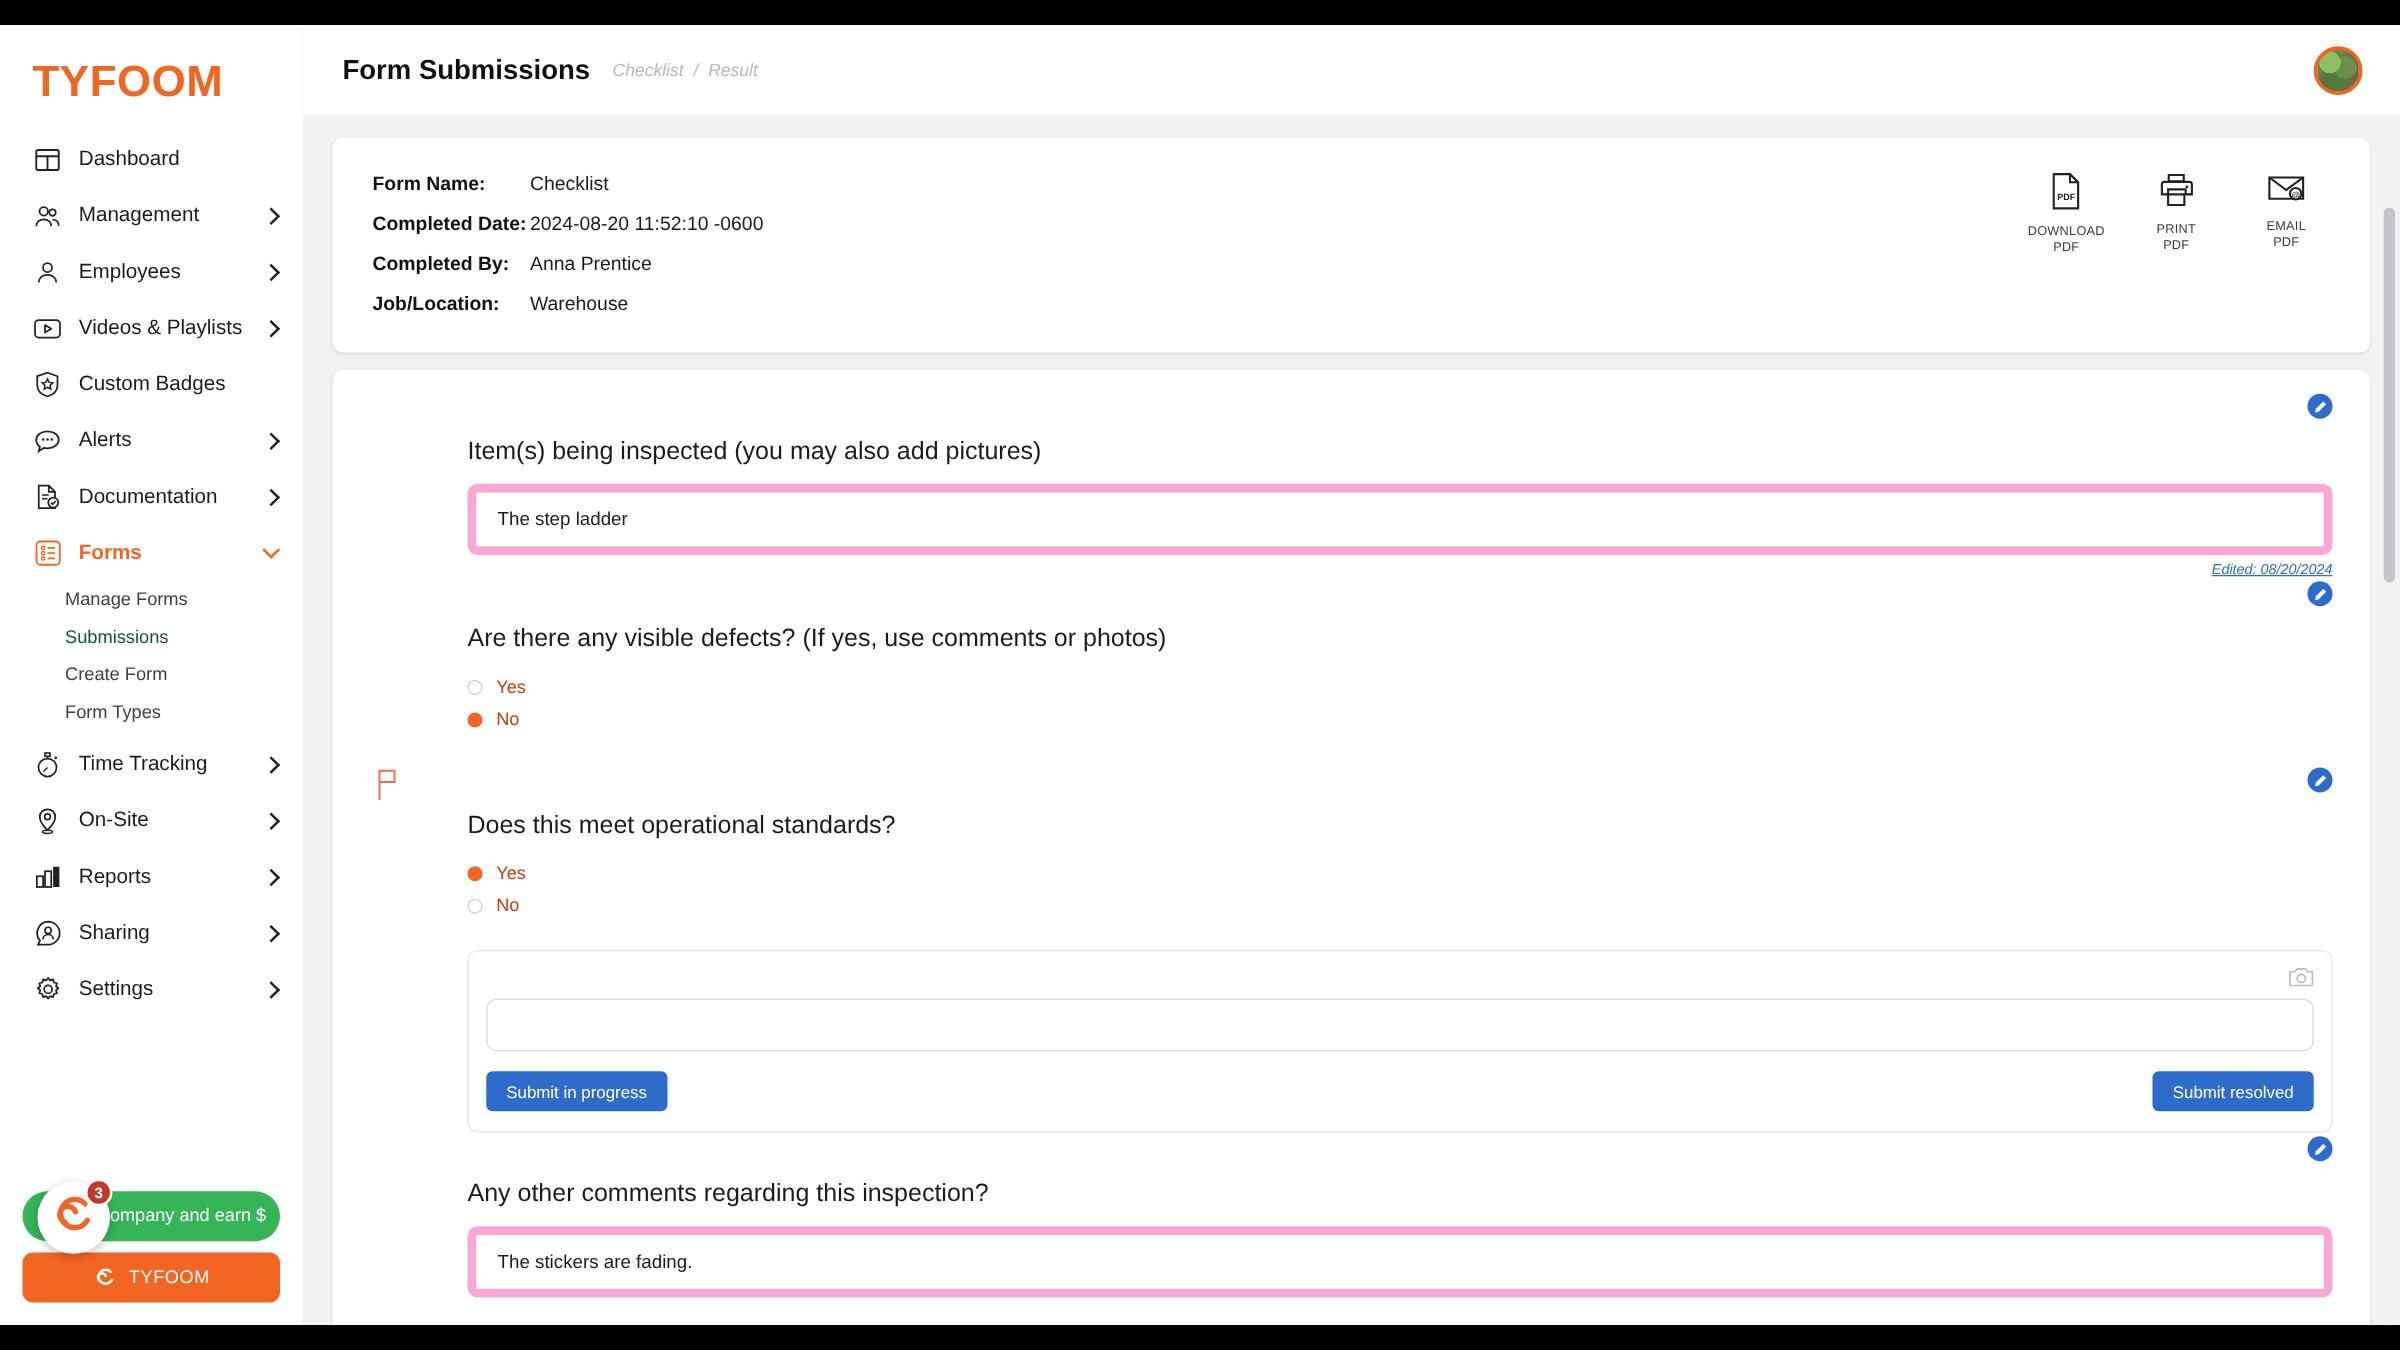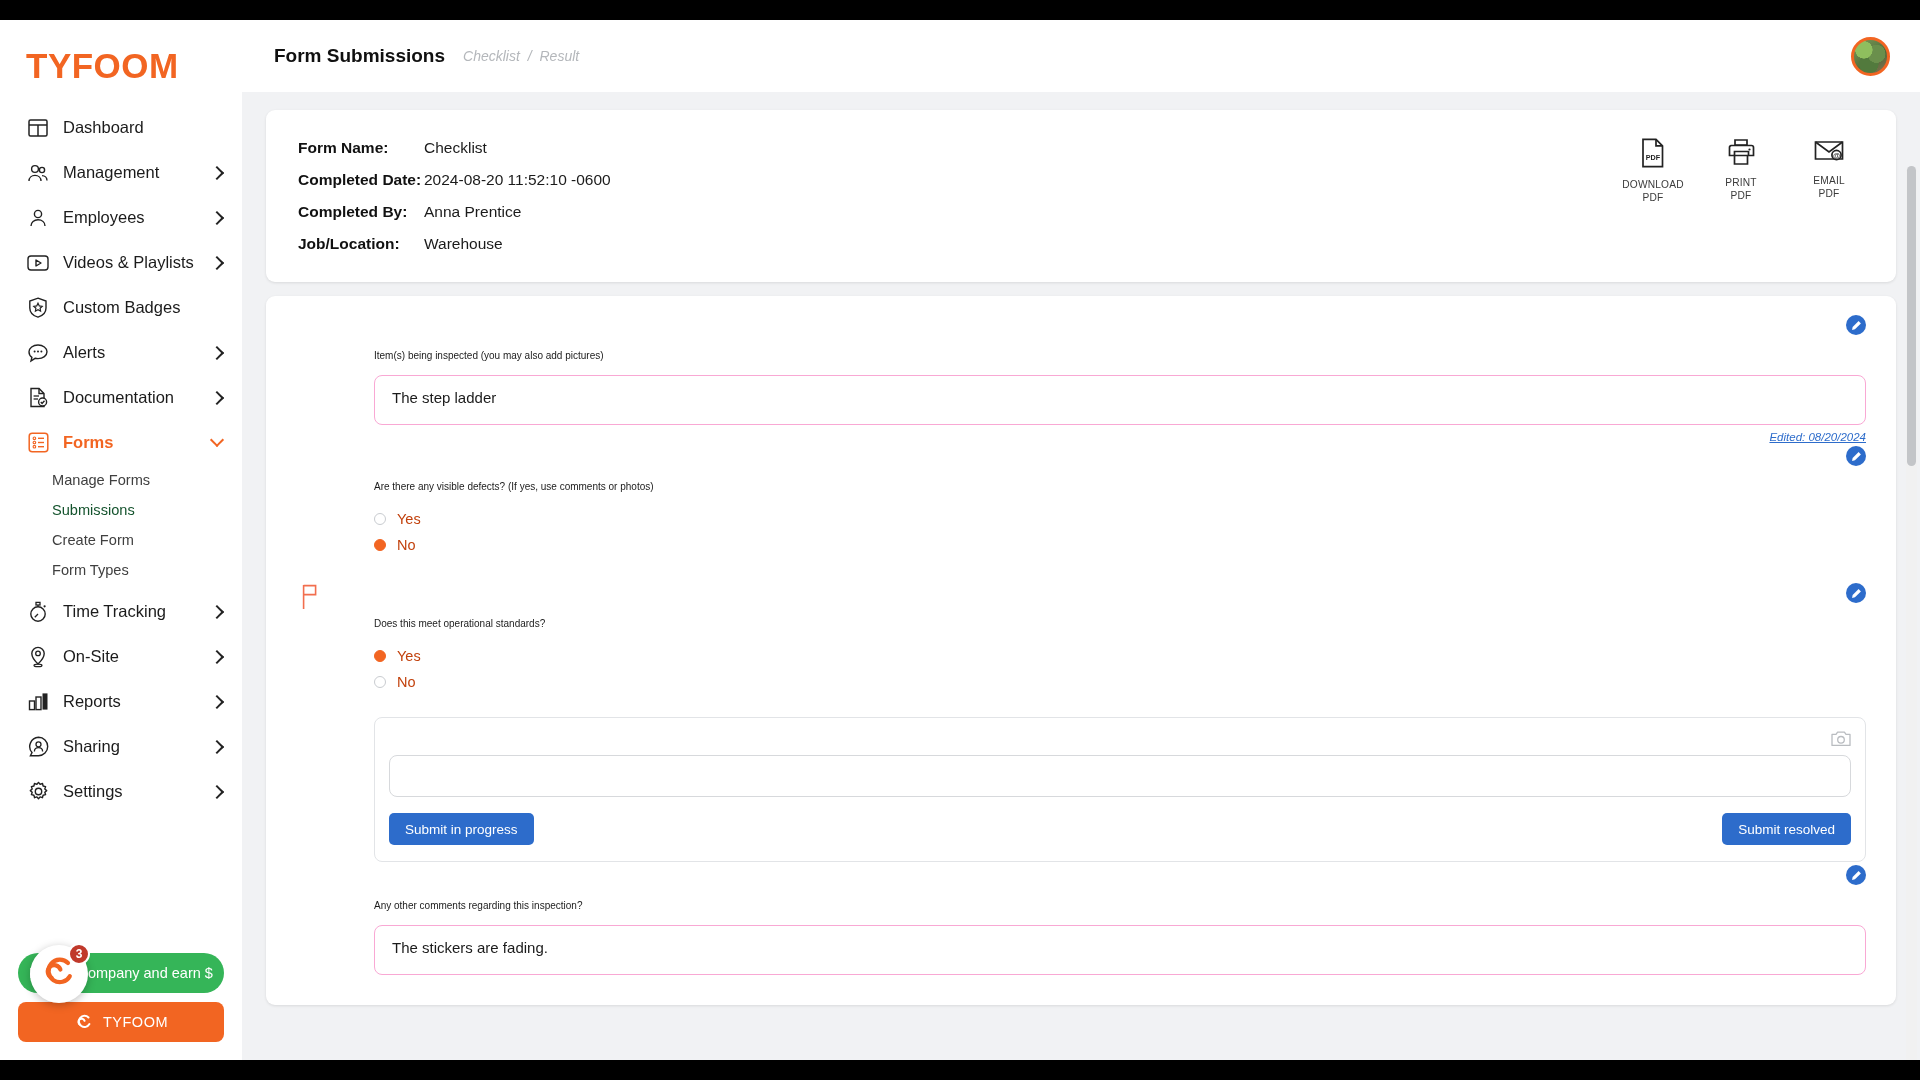--- a/index.html
+++ b/index.html
@@ -106,21 +106,21 @@
   
   .main {
     flex: 1 1 auto; height: 1040px; position: relative;
     background: #f1f2f4; overflow: hidden;
   }
   .topbar {
     height: 72px; background: #ffffff;
     display: flex; align-items: center;
     padding: 0 30px 0 32px;
   }
-  .page-title { font-size: 19px; font-weight: 700; color: #101010; }
+  .page-title { font-size: 22px; font-weight: 700; color: #101010; }
   .crumbs {
     margin-left: 16px; font-size: 14px; font-style: italic; color: #b4b7bb;
   }
   .crumbs span { margin: 0 2px; }
   .avatar {
     margin-left: auto;
     width: 39px; height: 39px; border-radius: 50%;
     border: 3px solid #f26522;
     background:
       radial-gradient(circle at 30% 30%, #8fbf5e 0 26%, transparent 27%),
@@ -183,24 +183,24 @@
     min-height: 640px;
   }
   .q-block { position: relative; padding-left: 78px; }
   .edit-row { display: flex; justify-content: flex-end; height: 26px; align-items: center; }
   .edit-btn {
     width: 20px; height: 20px; border-radius: 50%;
     background: #2d6ccb; display: flex; align-items: center; justify-content: center;
     cursor: pointer;
   }
   .q-label {
-    font-size: 10px; color: #1b1b1b; margin-top: 12px; margin-bottom: 14px;
+    font-size: 20px; color: #1b1b1b; margin-top: 12px; margin-bottom: 14px;
   }
   .answer-box {
-    border: 1px solid #f9a8d4; border-radius: 8px;
+    border: 7px solid #f9a8d4; border-radius: 8px;
     min-height: 50px; padding: 13px 17px;
     font-size: 15px; color: #1b1b1b; background: #fff;
   }
   .edited-note {
     text-align: right; margin-top: 6px;
     font-size: 11.5px; font-style: italic; color: #2d6ccb;
     text-decoration: underline; cursor: pointer;
   }
   .radio-row { display: flex; align-items: center; height: 26px; margin-bottom: 0; }
   .radio {

